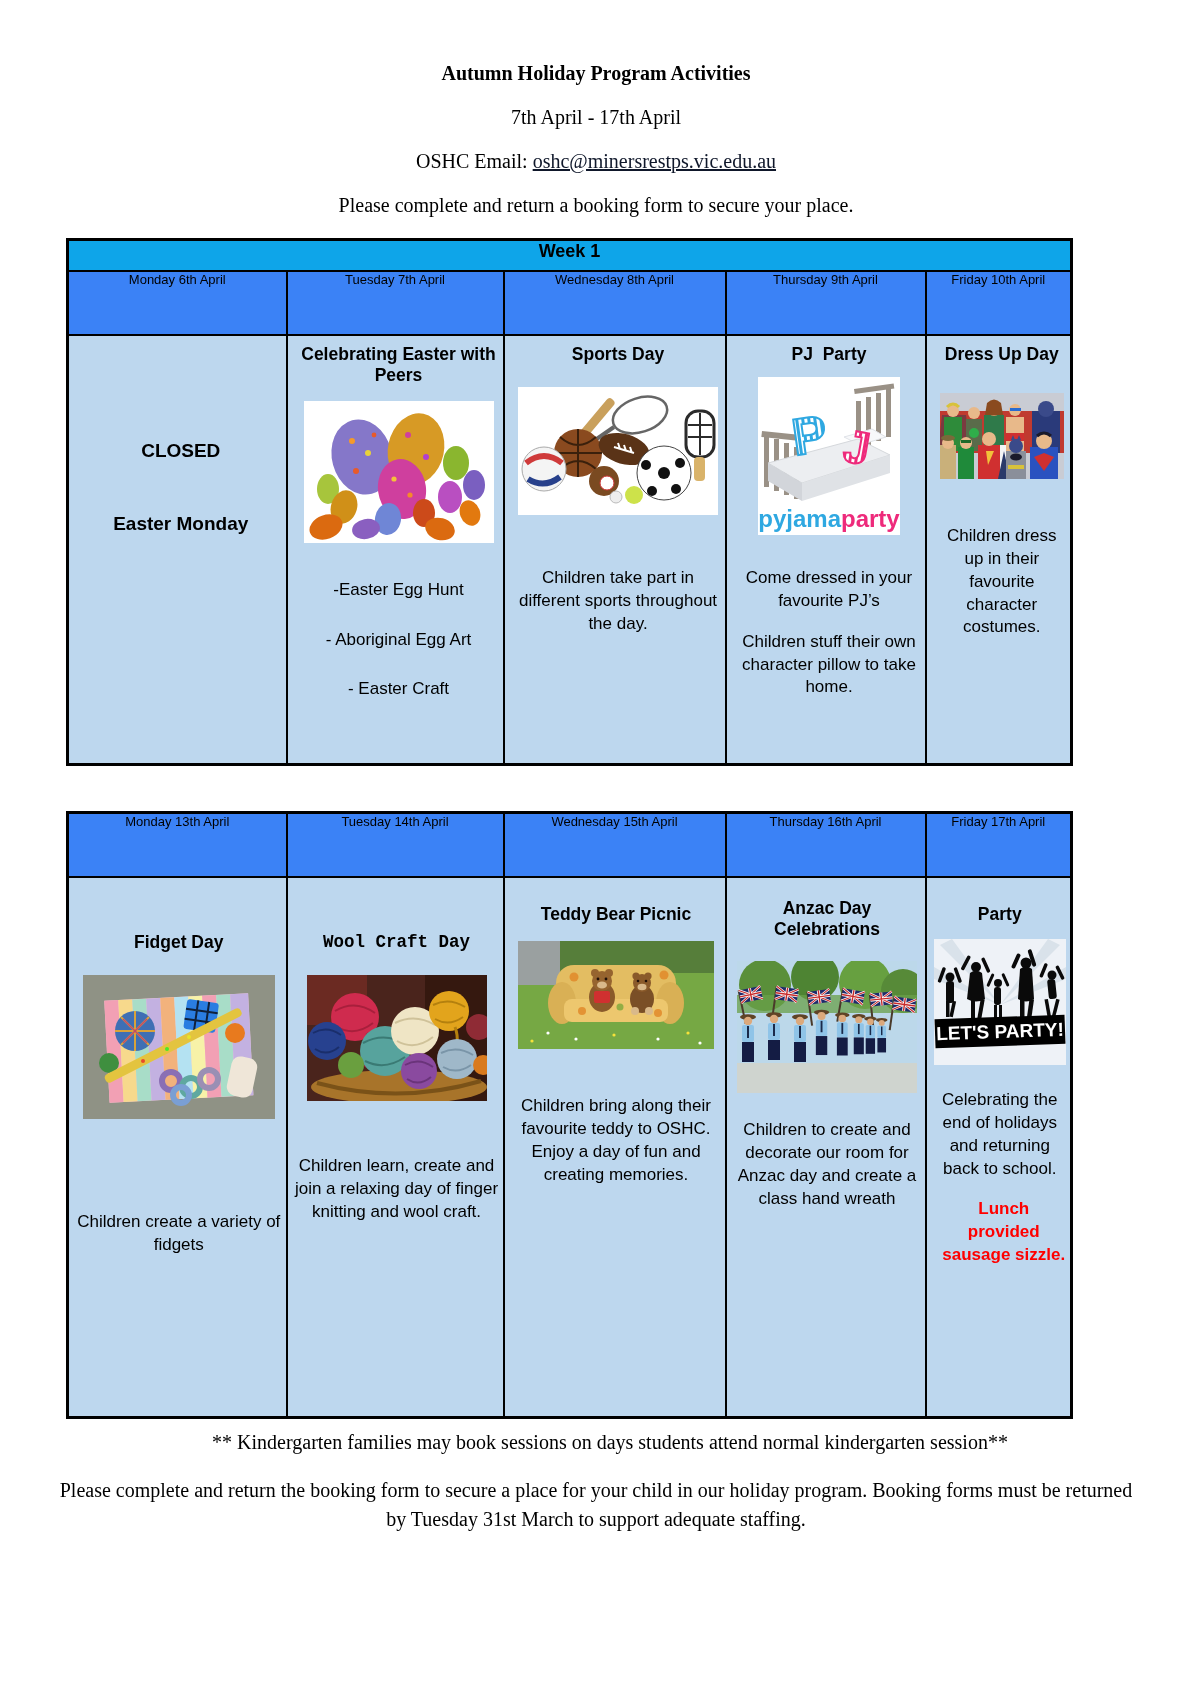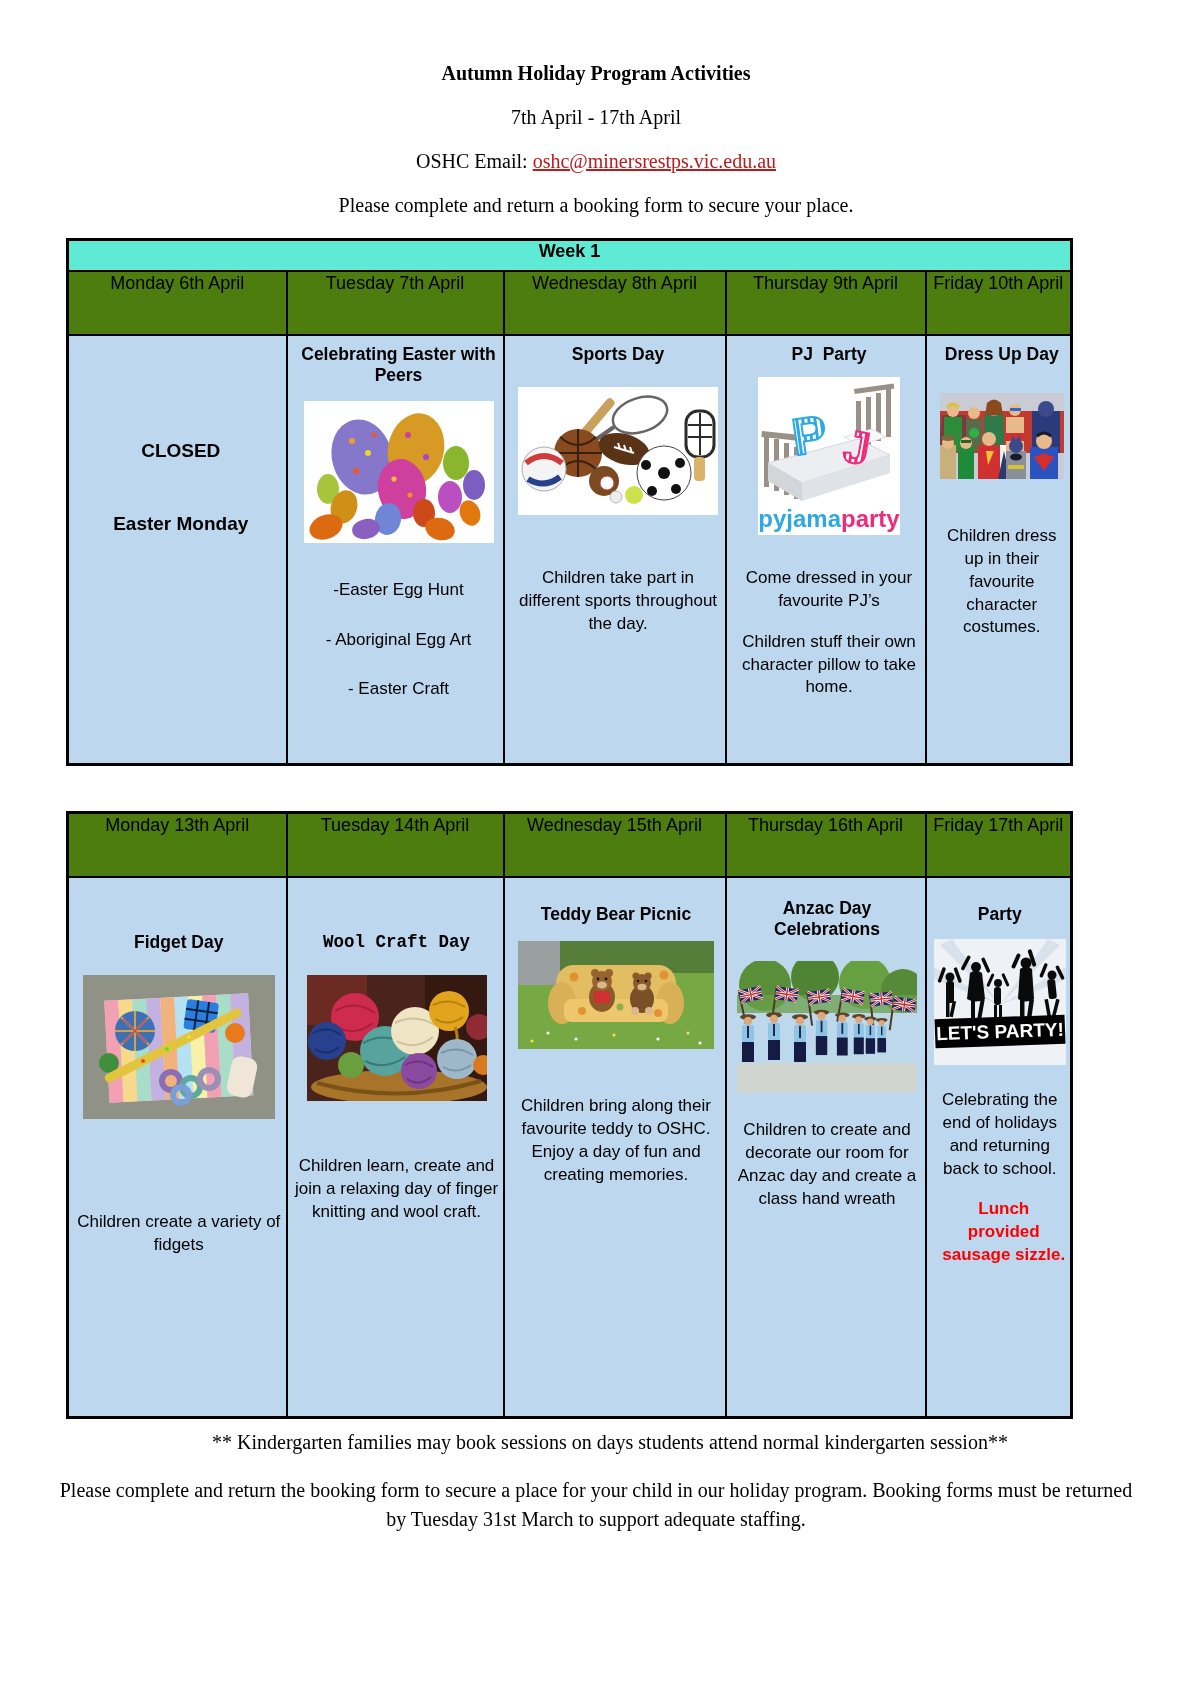--- a/index.html
+++ b/index.html
@@ -17,51 +17,51 @@
   
   .doc-header {
     padding-top: 62px;
     text-align: center;
     font-family: "Liberation Serif", serif;
     font-size: 20px;
   }
   .doc-header .line { margin-bottom: 21px; }
   .doc-title { font-weight: 700; }
   .email-link {
-    color: #b91c1c;
+    color: #0f172a;
     text-decoration: underline;
     cursor: pointer;
   }
   
   table.program {
     border-collapse: collapse;
     table-layout: fixed;
     width: 1004px;
     margin-left: 66px;
     border: 3px solid #000;
   }
   table.program td {
     border: 2px solid #000;
     text-align: center;
     vertical-align: top;
     padding: 0 3px;
   }
   td.week-label {
-    background: #5eead4;
+    background: #0ea5e9;
     height: 31px;
     vertical-align: middle;
     font-weight: 700;
     font-size: 18px;
     padding: 2px 0;
   }
   td.day-header {
-    background: #4d7c0f;
+    background: #3b82f6;
     height: 64px;
     vertical-align: middle;
-    font-size: 18px;
+    font-size: 13px;
     line-height: 1.25;
     padding: 4px 6px;
   }
   td.content-cell { background: #bdd7ee; }
   .t1 td.content-cell { height: 430px; padding-left: 10px; }
   .t2 td.content-cell { height: 541px; padding-left: 6px; }
   .cell {
     display: flex;
     flex-direction: column;
     align-items: center;

